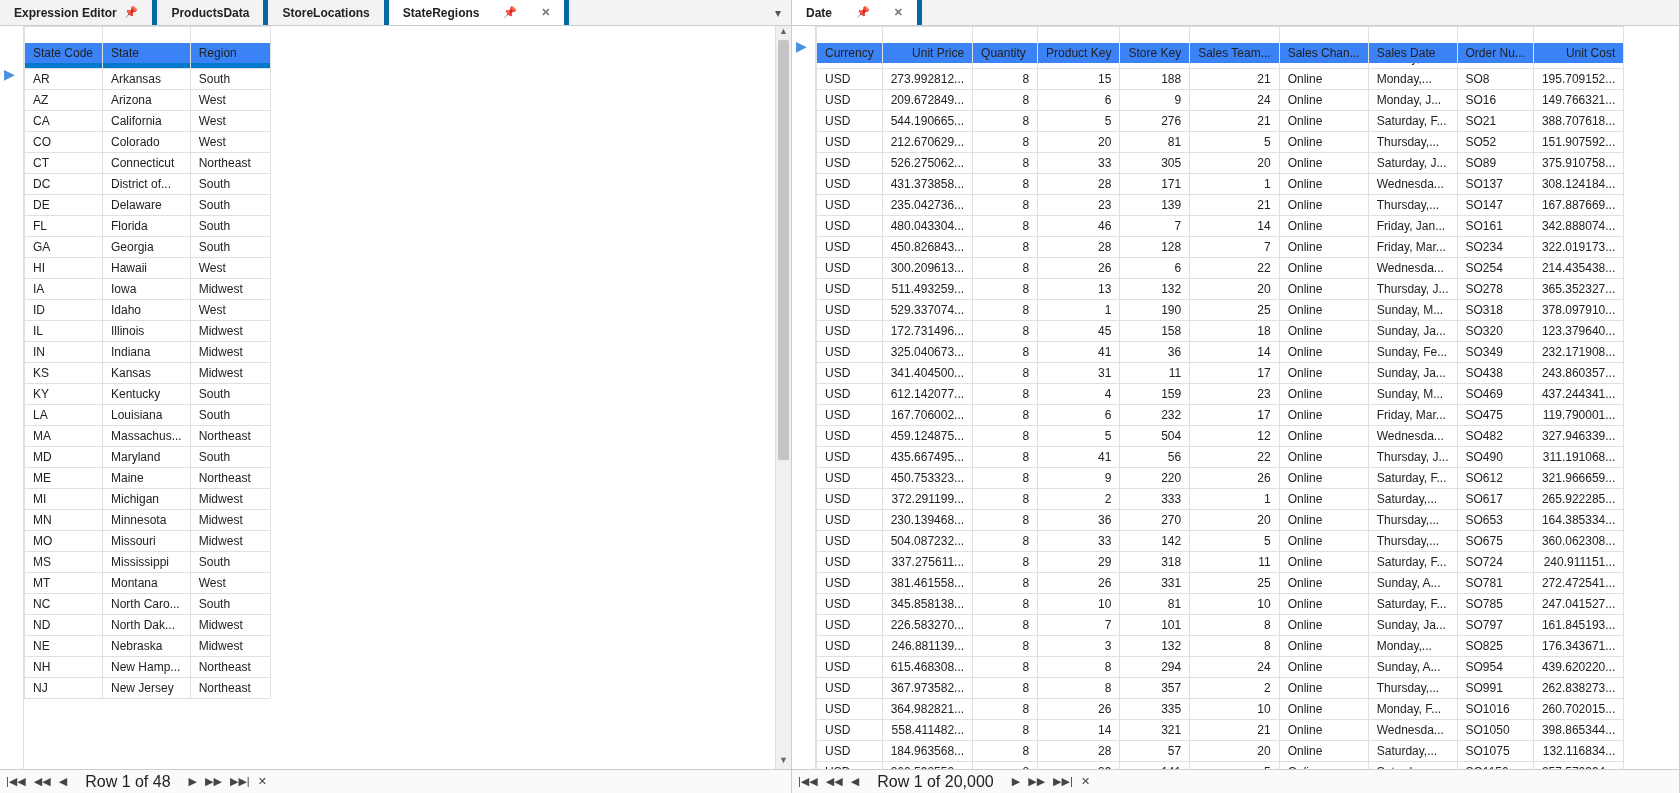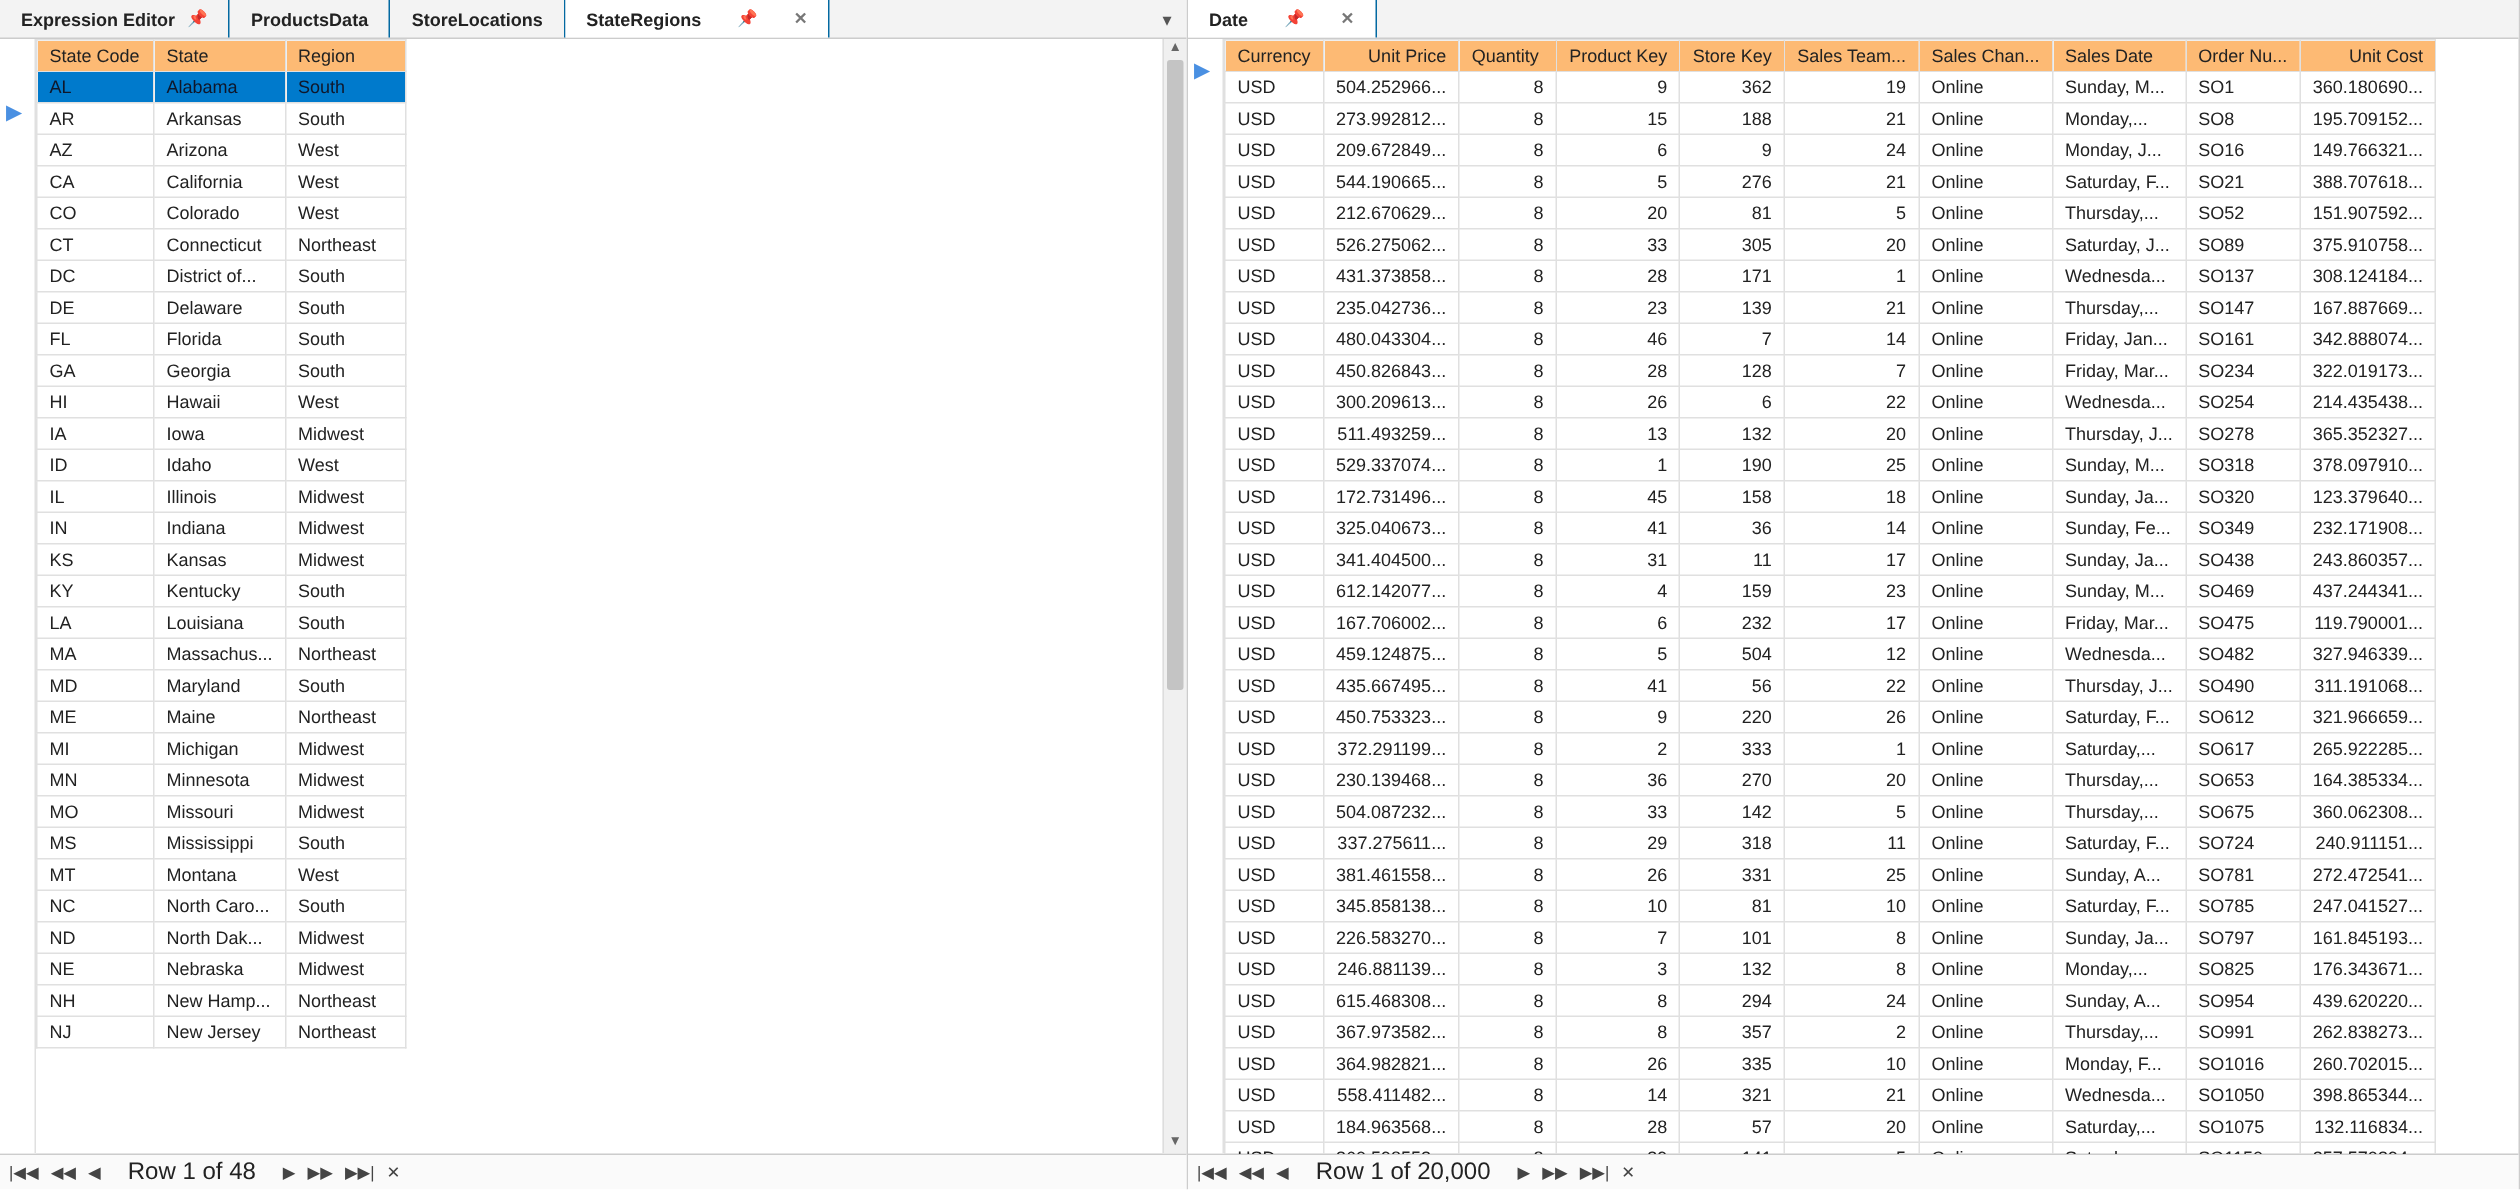--- a/index.html
+++ b/index.html
@@ -2,35 +2,35 @@
 <html><head>
 <meta charset="utf-8">
 <style>
 * { box-sizing: border-box; margin: 0; padding: 0; }
 body { font-family: "Segoe UI", Arial, sans-serif; font-size: 12px; color: #222; background: #fff; height: 793px; width: 1680px; overflow: hidden; display: flex; }
 .pane { display: flex; flex-direction: column; height: 100%; border-right: 1px solid #ccc; }
 .left-pane { width: 792px; }
 .right-pane { flex: 1; }
 
 .tabbar { display: flex; align-items: stretch; background: #f3f3f3; border-bottom: 1px solid #ccc; height: 26px; position: relative; }
-.tab { display: flex; align-items: center; padding: 0 14px; border-right: 1px solid #0369a1; cursor: pointer; gap: 8px; white-space: nowrap; justify-content: space-between; }
+.tab { display: flex; align-items: center; padding: 0 14px; border-right: 5px solid #0369a1; cursor: pointer; gap: 8px; white-space: nowrap; justify-content: space-between; }
 .tab.active { background: #fff; gap: 24px; }
 .tab .pin, .tab .close { font-size: 11px; color: #777; }
 .tabbar .spacer { flex: 1; }
 .tabbar .overflow { display: flex; align-items: center; padding: 0 10px; color: #555; cursor: pointer; }
 
 .grid-wrap { flex: 1; display: flex; overflow: hidden; position: relative; }
 .gutter { width: 24px; background: #fff; border-right: 1px solid #e0e0e0; position: relative; }
 .gutter .arrow { position: absolute; top: 40px; left: 4px; color: #4a90e2; font-size: 14px; }
 .gutter-right .arrow { top: 12px; }
 
 .table-scroll { flex: 1; overflow: auto; }
 table { border-collapse: collapse; width: max-content; }
 th, td { border: 1px solid #e0e0e0; padding: 3px 8px; text-align: left; height: 21px; overflow: hidden; text-overflow: ellipsis; white-space: nowrap; }
-th { background: #fdba74; font-weight: normal; position: sticky; top: 0; }
+th { background: #3b82f6; font-weight: normal; position: sticky; top: 16px; }
 tr.selected td { background: #007acc; color: #0f172a; }
 
 .left-table th:nth-child(1), .left-table td:nth-child(1) { width: 78px; }
 .left-table th:nth-child(2), .left-table td:nth-child(2) { width: 84px; }
 .left-table th:nth-child(3), .left-table td:nth-child(3) { width: 80px; }
 
 .right-table th, .right-table td { width: 65px; }
 .right-table th:nth-child(2), .right-table td:nth-child(2) { width: 78px; text-align: right; }
 .right-table th:nth-child(1), .right-table td:nth-child(1) { width: 50px; }
 .right-table td:nth-child(3), .right-table td:nth-child(4), .right-table td:nth-child(5), .right-table td:nth-child(6) { text-align: right; }

